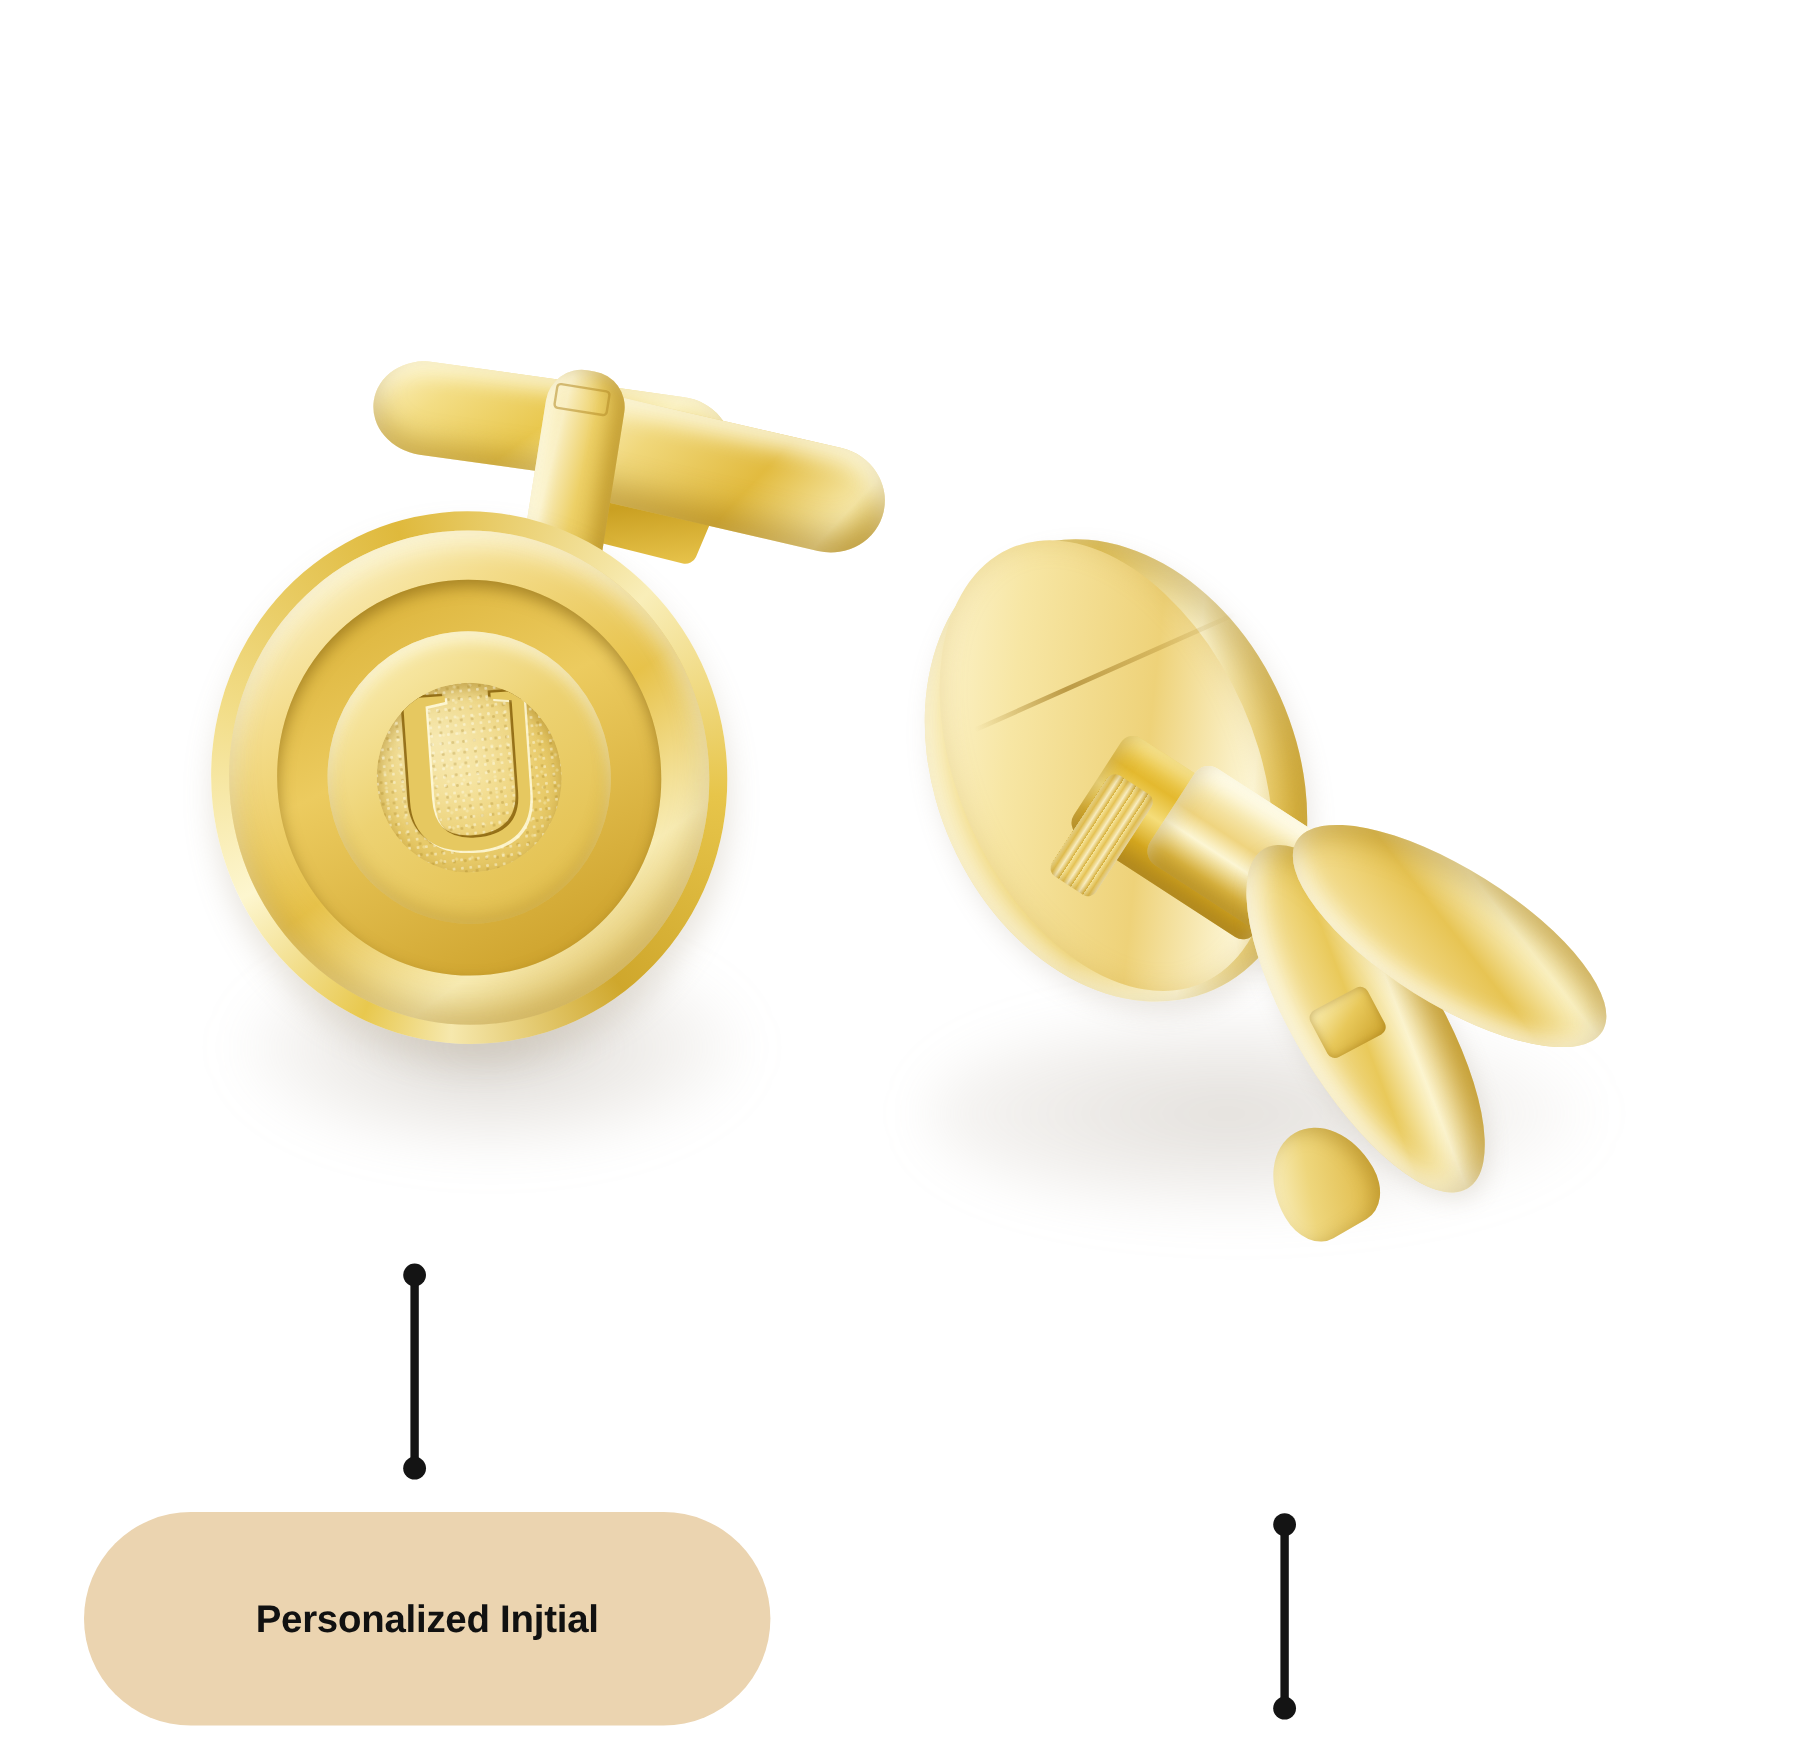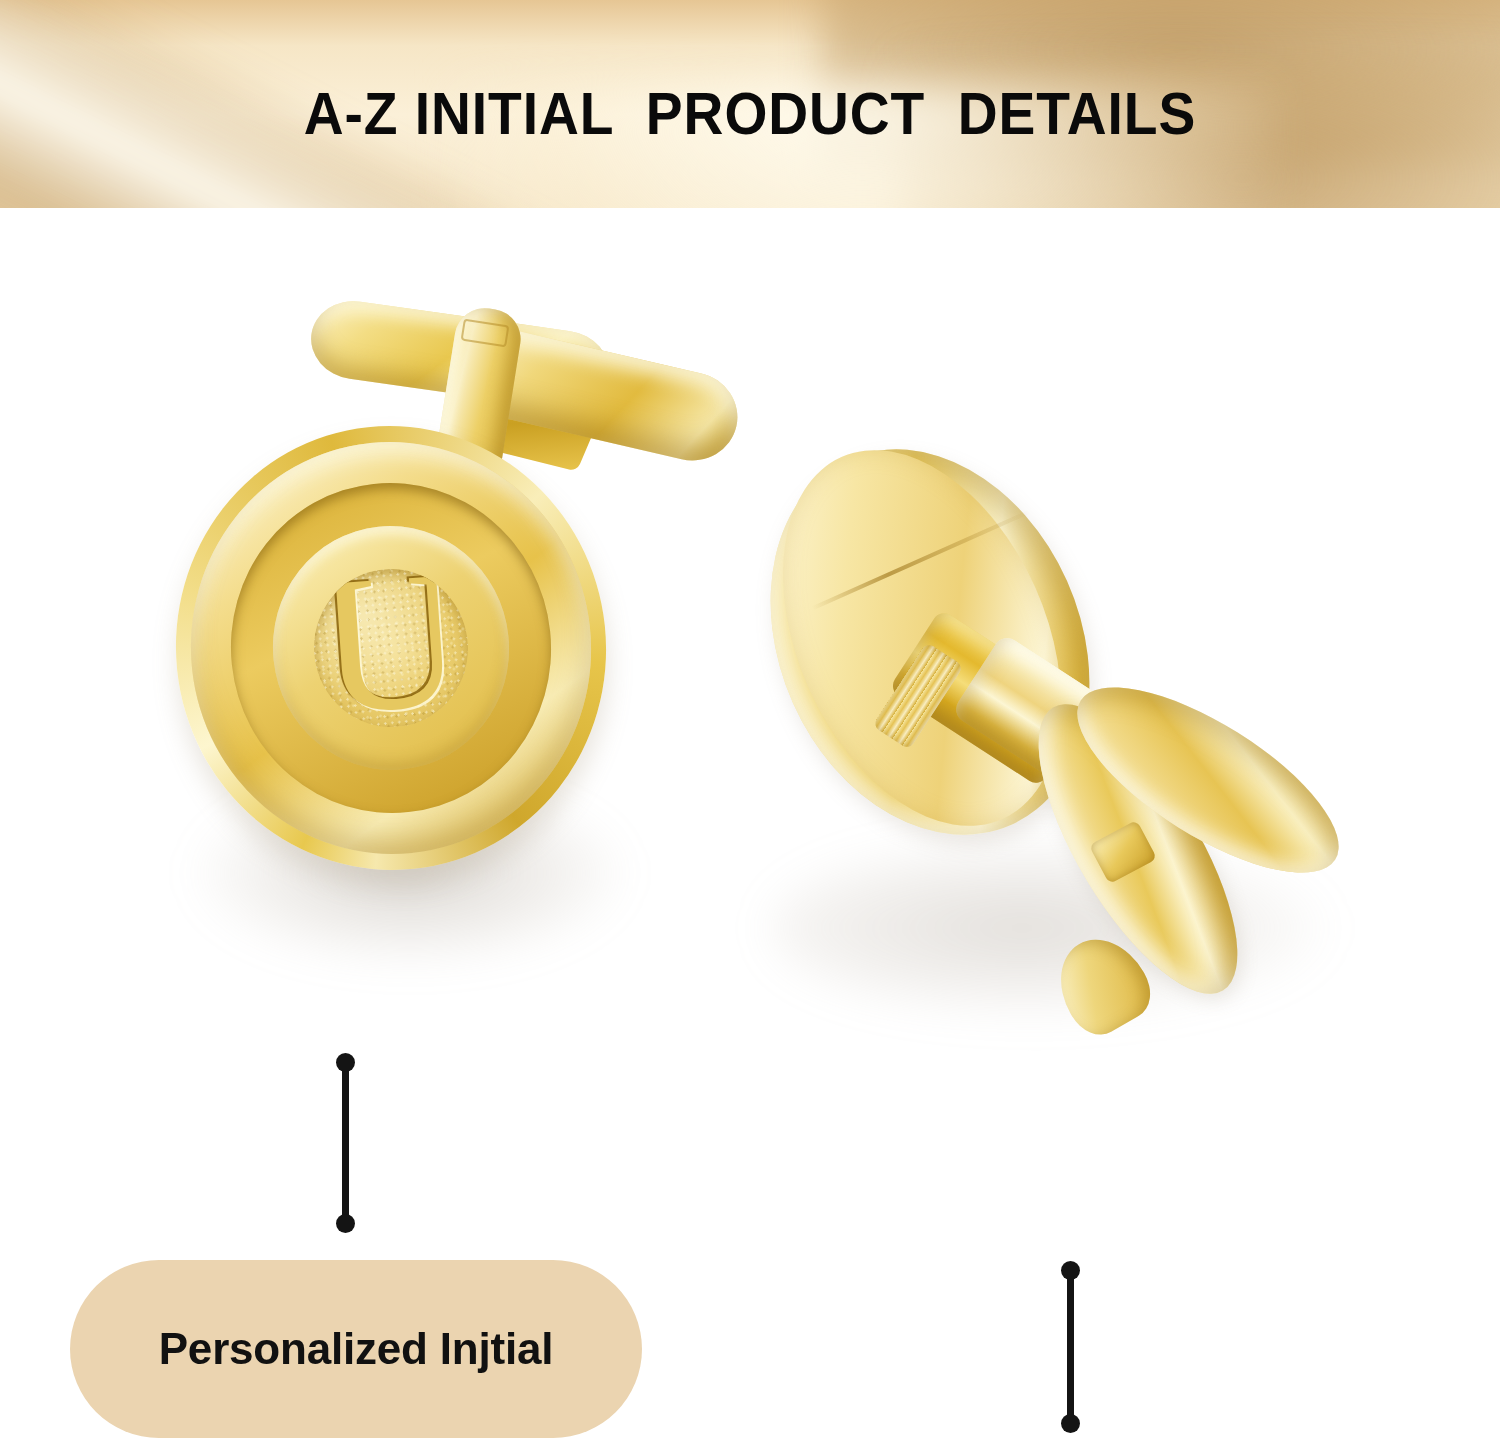--- a/index.html
+++ b/index.html
@@ -484,37 +484,29 @@
     box-sizing: border-box;
     color: #111111;
     font-weight: 700;
   }
   .pill-left {
     left: 70px;
     top: 1052px;
     width: 572px;
     height: 178px;
     border-radius: 89px;
-    font-size: 44px;
+    font-size: 32px;
     letter-spacing: -0.2px;
   }
 </style>
 </head>
 <body>
 
 <div class="page">
 
-  <div class="header">
-    <div class="header-silk-a"></div>
-    <div class="header-silk-b"></div>
-    <div class="header-silk-c"></div>
-    <div class="header-silk-d"></div>
-    <div class="header-silk-e"></div>
-    <div class="header-title">A-Z INITIAL  PRODUCT  DETAILS</div>
-  </div>
 
   <div class="stage">
 
     <div class="cl-left">
       <div class="shadow"></div>
 
       <div class="bar-back gold-a"></div>
       <div class="bar-joint-dark"></div>
       <div class="bar-front gold-b"></div>
       <div class="post"></div>

